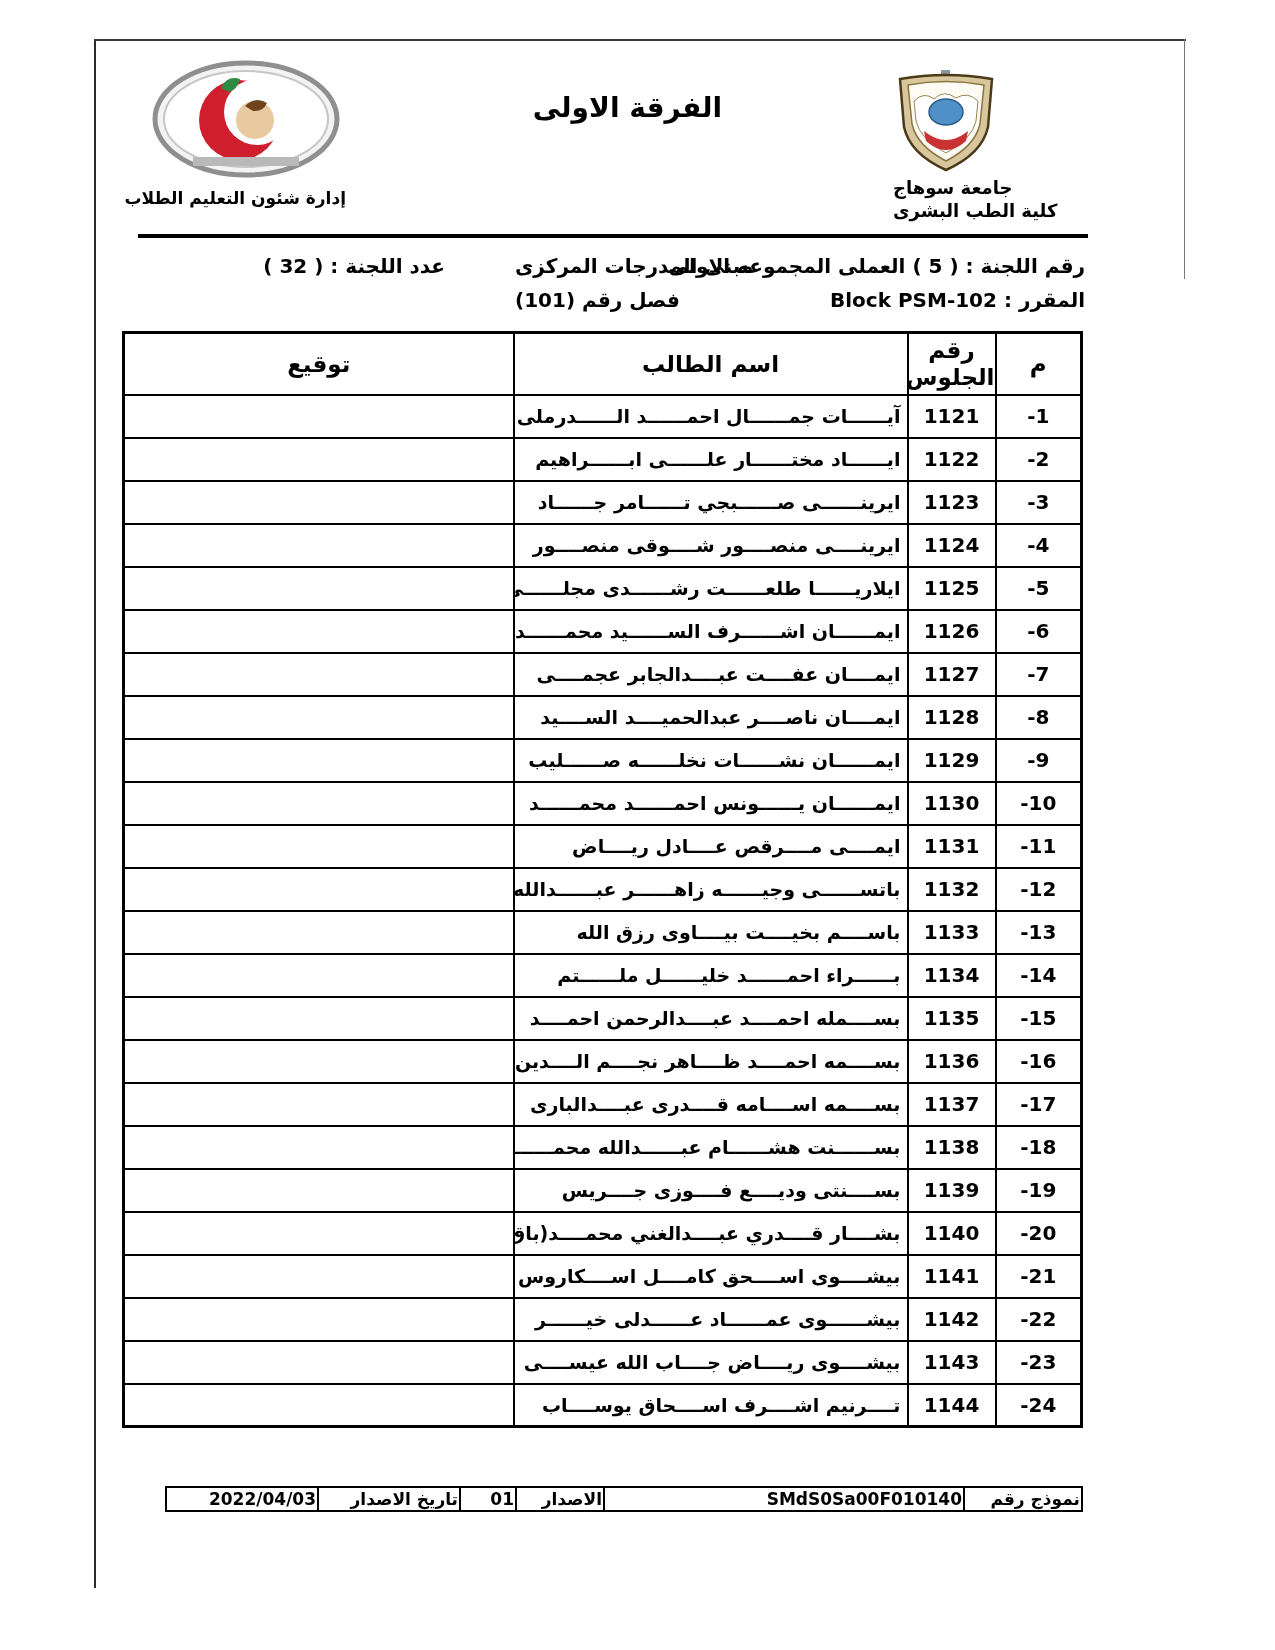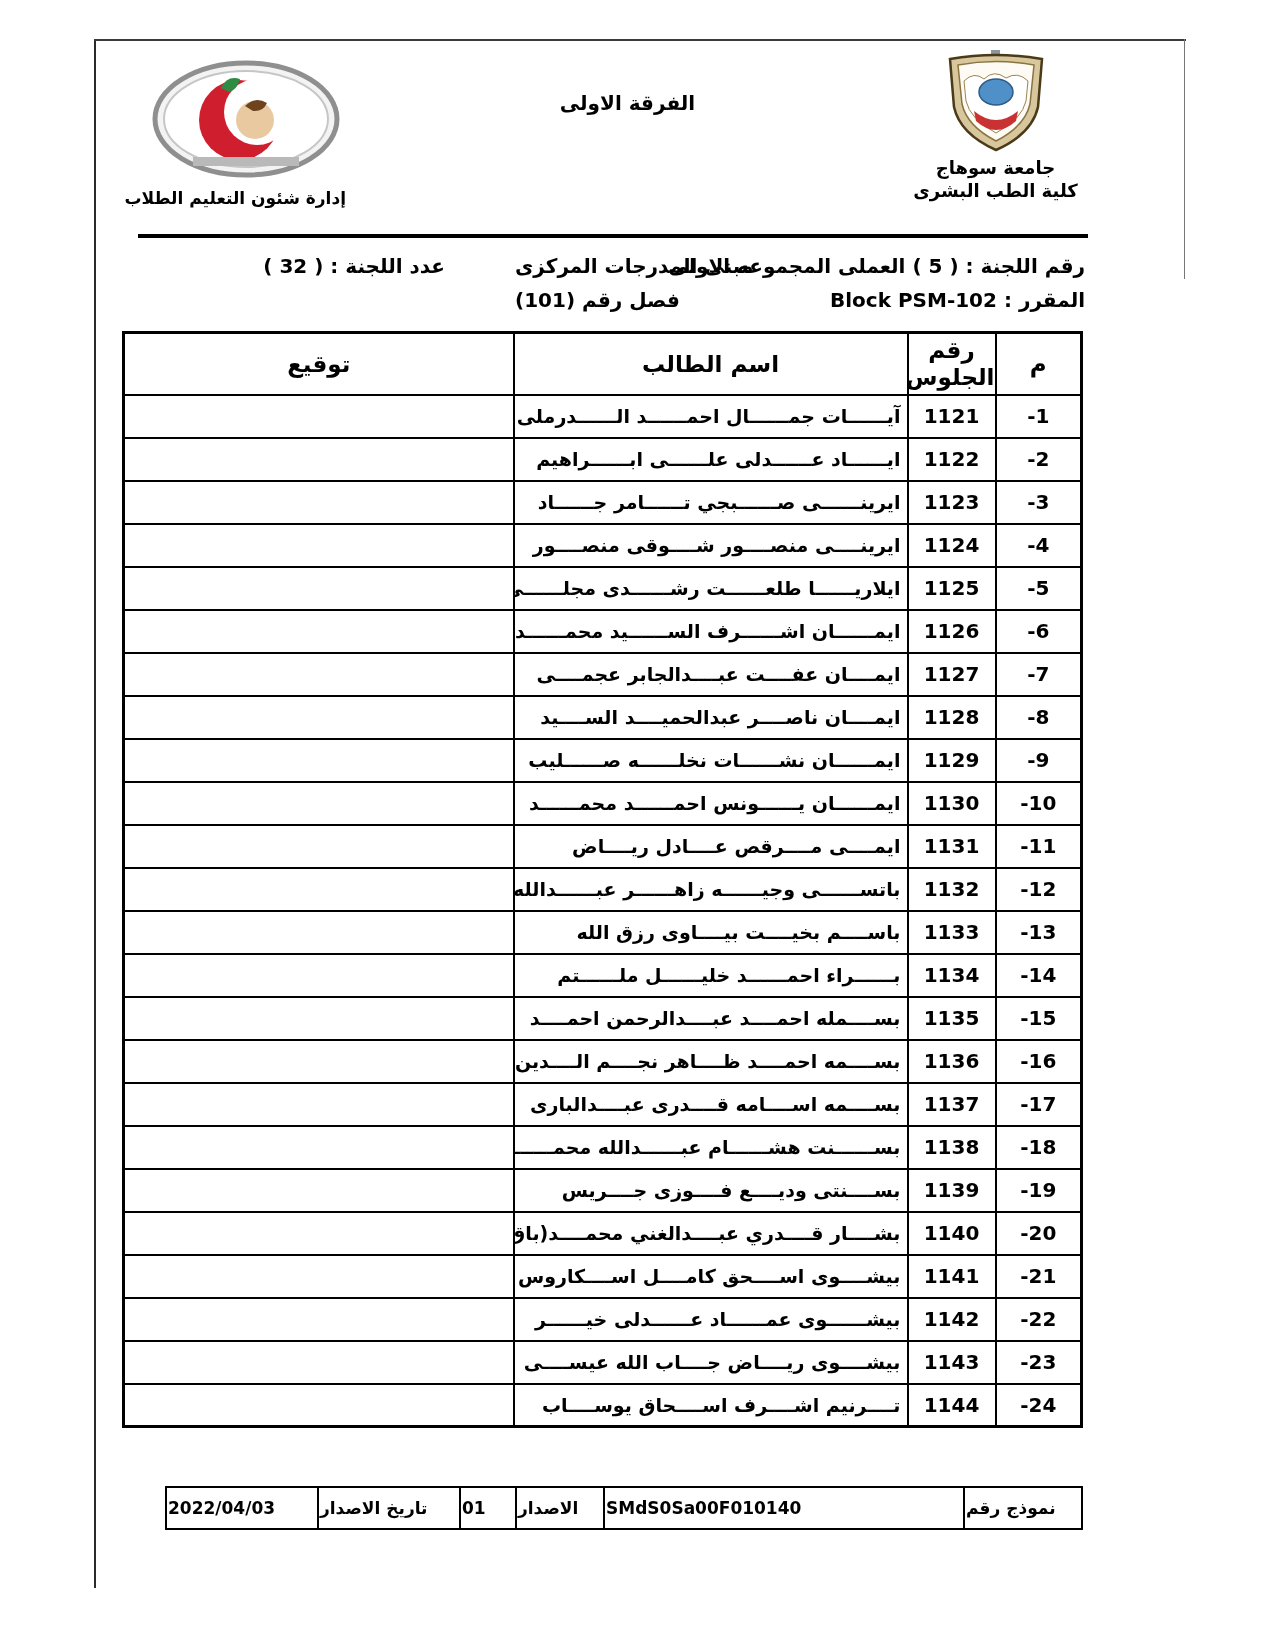--- a/index.html
+++ b/index.html
@@ -14,26 +14,26 @@
   .page { position: relative; width: 1275px; height: 1650px; overflow: hidden; background:#fff; }
 
   
   .scan-left  { position:absolute; left:94px;  top:40px; width:2px; height:1548px; background:#2a2a2a; }
   .scan-top   { position:absolute; left:94px;  top:39px; width:1092px; height:2px; background:#3a3a3a; }
   .scan-right { position:absolute; left:1184px; top:39px; width:1px; height:240px; background:#777; }
 
   
   .logo-left { position:absolute; left:146px; top:60px; width:200px; text-align:center; }
   .logo-left .caption { margin-top:6px; font-size:17px; font-weight:bold; white-space:nowrap;padding-left:20px; }
-  .logo-right { position:absolute; left:893px; top:49px; width:205px; text-align:center; }
+  .logo-right { position:absolute; left:893px; top:69px; width:205px; text-align:left; }
   .logo-right .caption { font-size:18px; font-weight:bold; line-height:1.25; }
 
   .title-center { position:absolute; left:395px; top:82px; width:465px; text-align:center; font-weight:bold; }
   .title-l1 { font-size:27px; }
-  .title-l2 { font-size:20px; margin-top:9px; }
+  .title-l2 { font-size:28px; margin-top:9px; }
   .title-l3 { font-size:24px; margin-top:9px; }
 
   .divider { position:absolute; left:138px; top:234px; width:950px; border-top:4px solid #000; }
 
   
   .info { position:absolute; left:122px; top:249px; width:963px; font-weight:bold; font-size:20px; }
   .info-row { display:grid; grid-template-columns:330px 240px 393px; height:34px; align-items:center; }
   .info-c1 { text-align:right; white-space:nowrap; }
   .info-c2 { text-align:left; white-space:nowrap; }
   .info-c3 { text-align:right; white-space:nowrap; }
@@ -50,21 +50,21 @@
   .main-table tbody td { height:43px; }
   .c-serial { text-align:center; font-weight:bold; font-size:20px; direction:ltr; }
   .c-seat   { text-align:center; font-weight:bold; font-size:20px; }
   .c-name   { text-align:right; font-weight:bold; font-size:19px; padding-right:6px !important; white-space:nowrap; overflow:hidden; }
 
   
   .footer-table {
     position:absolute; left:165px; top:1486px; width:916px;
     border-collapse:collapse; table-layout:fixed; direction:rtl; font-weight:bold;
   }
-  .footer-table td { border:2px solid #000; height:42px; font-size:17px; text-align:left; vertical-align:middle; white-space:nowrap; overflow:hidden; }
+  .footer-table td { border:2px solid #000; height:24px; font-size:17px; text-align:right; vertical-align:middle; white-space:nowrap; overflow:hidden; }
 </style>
 </head>
 <body>
 
 <div class="page">
 
   <div class="scan-left"></div>
   <div class="scan-top"></div>
   <div class="scan-right"></div>
 
@@ -137,21 +137,21 @@
     <tbody>
         <tr>
       <td class="c-serial">-1</td>
       <td class="c-seat">1121</td>
       <td class="c-name">آيــــــات جمــــــال احمــــــد الــــــدرملى</td>
       <td class="c-sign"></td>
     </tr>
         <tr>
       <td class="c-serial">-2</td>
       <td class="c-seat">1122</td>
-      <td class="c-name">ايــــــاد عــــــدلى علــــــى ابــــــراهيم</td>
+      <td class="c-name">ايــــــاد مختــــــار علــــــى ابــــــراهيم</td>
       <td class="c-sign"></td>
     </tr>
         <tr>
       <td class="c-serial">-3</td>
       <td class="c-seat">1123</td>
       <td class="c-name">ايرينــــــى صــــــبجي تــــــامر جــــــاد</td>
       <td class="c-sign"></td>
     </tr>
         <tr>
       <td class="c-serial">-4</td>

